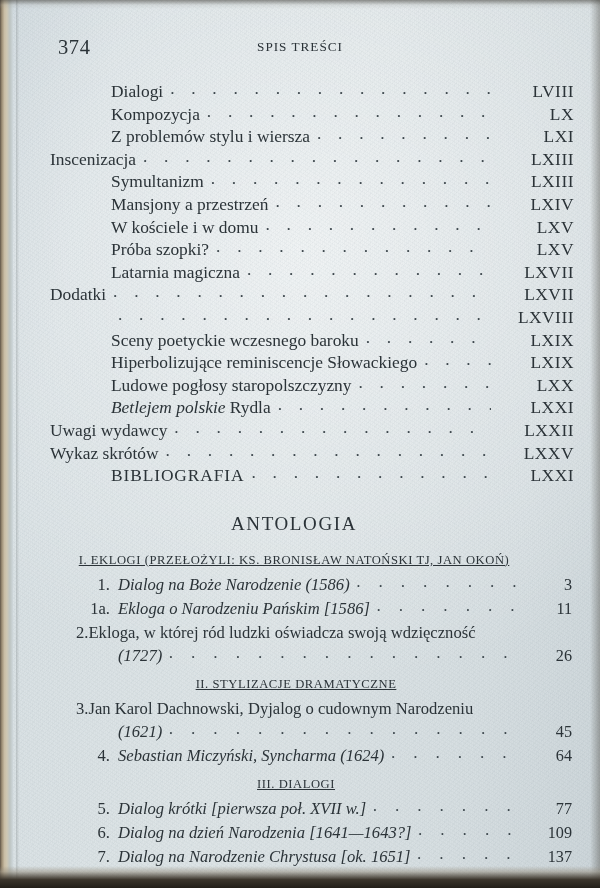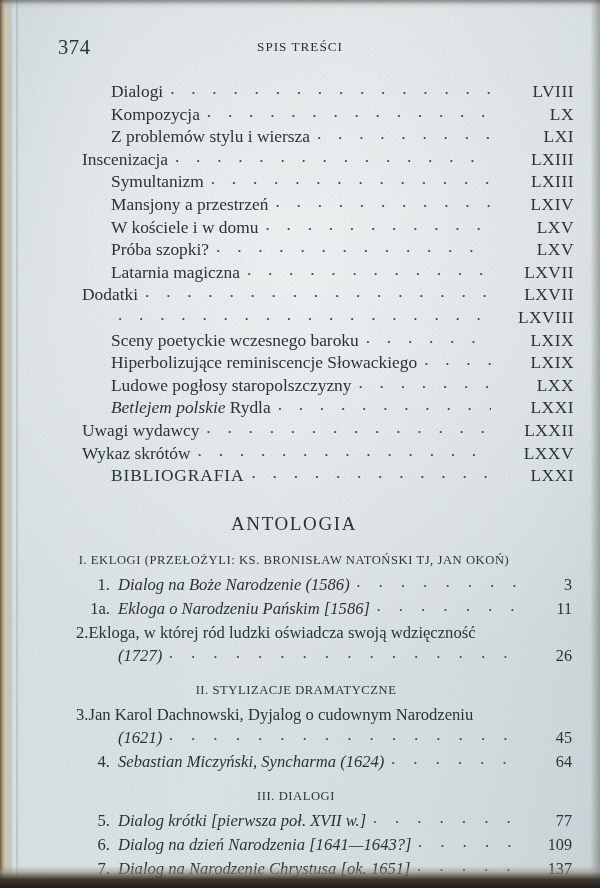--- a/index.html
+++ b/index.html
@@ -124,43 +124,44 @@
     display: block;
   }
   .row .pageno {
     flex: 0 0 auto;
     text-align: right;
     font-variant-numeric: lining-nums;
   }
 
   
   .toc-upper .row { padding-left: 111px; padding-right: 14px; }
-  .toc-upper .row.lvl1 { padding-left: 82px; }
+  .toc-upper .row.lvl1 { padding-left: 50px; }
   .toc-upper .row.lvl0 { }
   .toc-upper .pageno { width: 78px; letter-spacing: .5px; }
   .toc-upper .row.lvl0 .label { letter-spacing: .9px; }
   .row .label em { font-style: italic; }
 
   
   .antologia {
     margin-top: 26px;
     text-align: center;
     font-size: 19px;
     letter-spacing: 1.6px;
   }
 
   .section-head {
     text-align: center;
     font-size: 12.6px;
     letter-spacing: .55px;
     margin-top: 18px;
     margin-bottom: 5px;
     padding: 0 20px;
-  }
-  .section-head.tight { margin-top: 15px; padding-left: 24px; }
+    text-decoration: underline;
+  }
+  .section-head.tight { margin-top: 9px; padding-left: 24px; }
 
   .entry {
     display: flex;
     align-items: baseline;
     font-size: 16.6px;
     line-height: 23px;
     padding-left: 76px;
     padding-right: 16px;
   }
   .entry .num {

